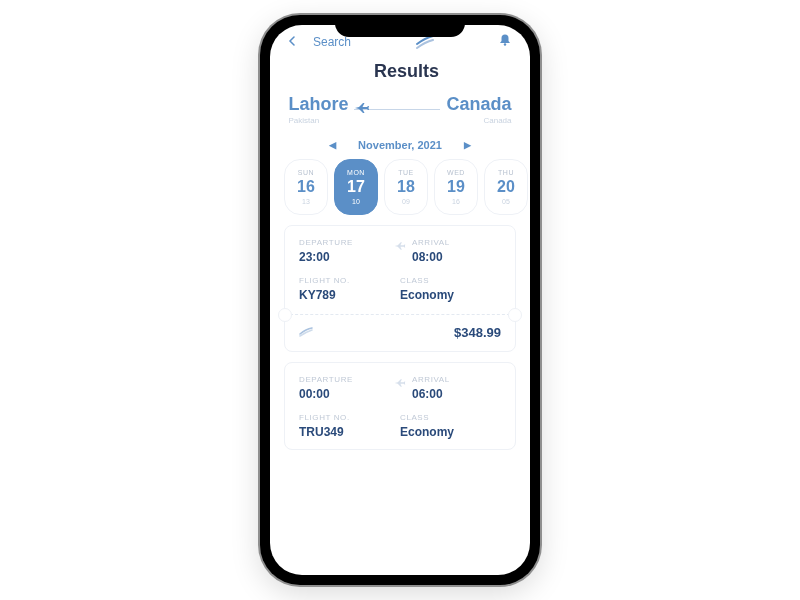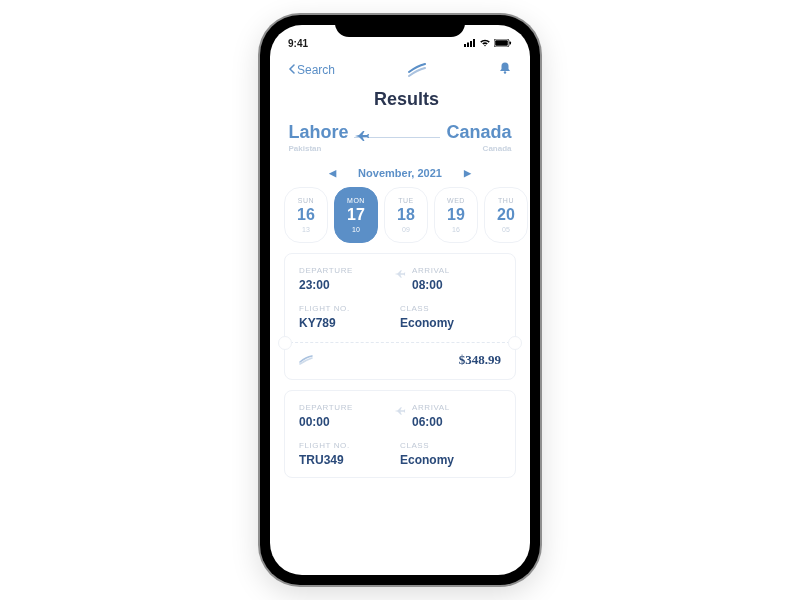--- a/index.html
+++ b/index.html
@@ -38,34 +38,34 @@
     padding: 8px 18px 0 18px; height: 28px;
     font-size: 10px; font-weight: 600; color: #1a1a1a;
   }
   .status-right { display: flex; gap: 3px; align-items: center; }
   .signal, .wifi, .battery { display: inline-block; }
   .signal svg, .wifi svg, .battery svg { display:block; }
   .nav {
     display: flex; align-items: center; justify-content: space-between;
     padding: 8px 18px 4px 18px;
   }
-  .back { display: flex; align-items: center; gap: 2px; color: #5b8fc7; font-size: 12px; cursor: pointer; }
+  .back { display: flex; align-items: center; gap: 18px; color: #5b8fc7; font-size: 12px; cursor: pointer; }
   .logo { display:flex; align-items:center; justify-content:center; }
   .bell { color: #5b8fc7; cursor: pointer; }
   .title {
     text-align: center; font-size: 18px; font-weight: 700;
     color: #2a3550; margin: 6px 0 12px 13px;
   }
   .route {
     display: flex; align-items: center; justify-content: center;
     padding: 0 18px; gap: 6px;
   }
   .city { text-align: center; }
   .city-name { color: #5b8fc7; font-size: 18px; font-weight: 600; }
-  .city-country { color: #c9d3e0; font-size: 8px; margin-top: 1px; font-weight: bold; }
+  .city-country { color: #c9d3e0; font-size: 8px; margin-top: 1px; }
   .route-line { flex: 0 0 86px; position: relative; display:flex; align-items:center; }
   .route-line .line { flex:1; height:1px; background:#c7d6e8; }
   .route-line .plane { position:absolute; left:0; top:50%; transform:translateY(-50%); }
   .origin .city-name, .dest .city-name { }
   .origin { text-align:left; }
   .dest { text-align:right; }
   .month-nav {
     display: flex; align-items: center; justify-content: center;
     gap: 22px; margin: 14px 0 8px 0;
     color: #5b8fc7; font-size: 11px; font-weight: 600;
@@ -102,55 +102,30 @@
     margin: 12px -14px 8px -14px;
     position: relative;
   }
   .divider::before, .divider::after {
     content:""; position:absolute; width:12px; height:12px; background:#fff;
     border:1px solid #eef1f6; border-radius:50%; top:-7px;
   }
   .divider::before { left:-7px; }
   .divider::after { right:-7px; }
   .price-row { display:flex; align-items:center; justify-content:space-between; }
-  .price { font-size: 13px; font-weight: 800; color: #2a4a7a; font-family: Liberation Serif, serif; }
+  .price { font-size: 13px; font-weight: 800; color: #2a4a7a; }
   .mini-logo { color:#aac2df; }
 </style>
 </head>
 <body>
 
 <div class="phone">
   <div class="notch"></div>
   <div class="screen">
 
-    <div class="status-bar">
-      <span>9:41</span>
-      <span class="status-right">
-        <span class="signal">
-          <svg width="12" height="8" viewBox="0 0 12 8">
-              <rect x="0" y="5" width="2" height="3" fill="#000"></rect>
-              <rect x="3" y="3.5" width="2" height="4.5" fill="#000"></rect>
-              <rect x="6" y="2" width="2" height="6" fill="#000"></rect>
-              <rect x="9" y="0" width="2" height="8" fill="#000"></rect>
-            </svg>
-        </span>
-        <span class="wifi">
-          <svg width="12" height="8" viewBox="0 0 12 8">
-              <path d="M6 7.5 L7 6.2 A2 2 0 0 0 5 6.2 Z M3.2 4.5 A4.2 4.2 0 0 1 8.8 4.5 L7.6 5.6 A2.6 2.6 0 0 0 4.4 5.6 Z M1.2 2.6 A7 7 0 0 1 10.8 2.6 L9.7 3.7 A5.4 5.4 0 0 0 2.3 3.7 Z" fill="#000"></path>
-            </svg>
-        </span>
-        <span class="battery">
-          <svg width="18" height="8" viewBox="0 0 18 8">
-              <rect x="0" y="0" width="15" height="8" rx="2" fill="none" stroke="#000" stroke-width="0.8"></rect>
-              <rect x="1.2" y="1.2" width="12.6" height="5.6" rx="1" fill="#000"></rect>
-              <rect x="15.5" y="2.5" width="1.5" height="3" rx="0.7" fill="#000"></rect>
-            </svg>
-        </span>
-      </span>
-    </div>
 
     <div class="nav">
       <div class="back">
         <span>
           <svg width="7" height="10" viewBox="0 0 7 10">
               <path d="M6 1 L2 5 L6 9" stroke="#5b8fc7" stroke-width="1.5" fill="none" stroke-linecap="round"></path>
             </svg>
         </span>
         <span>Search</span>
       </div>

